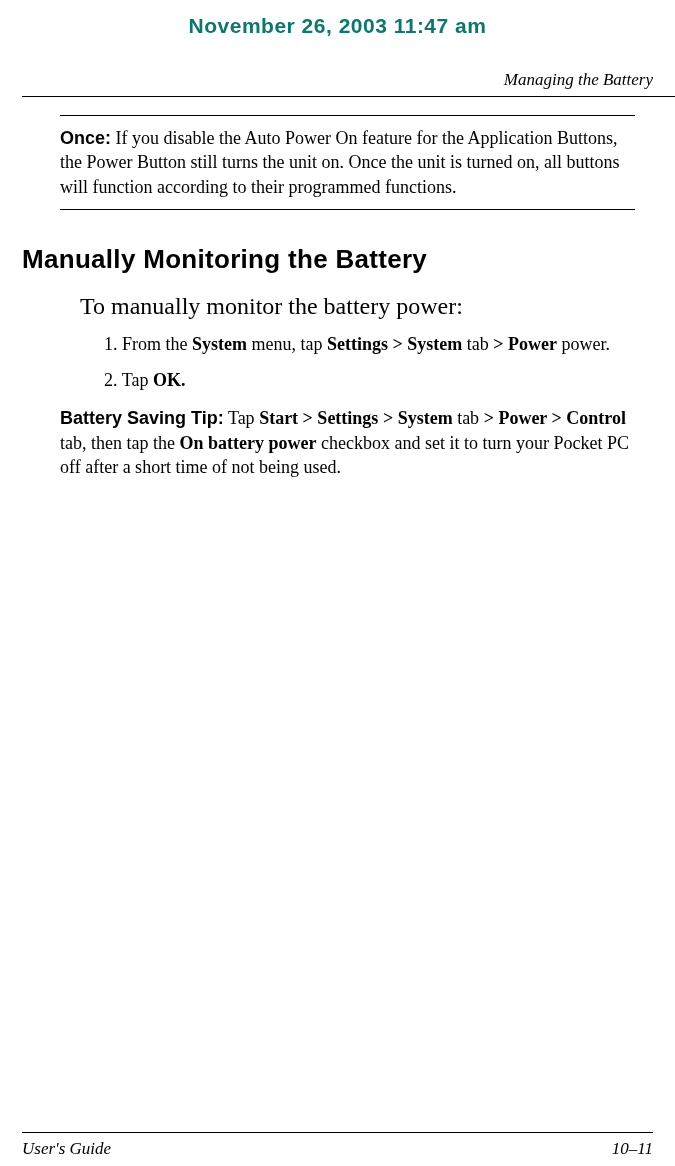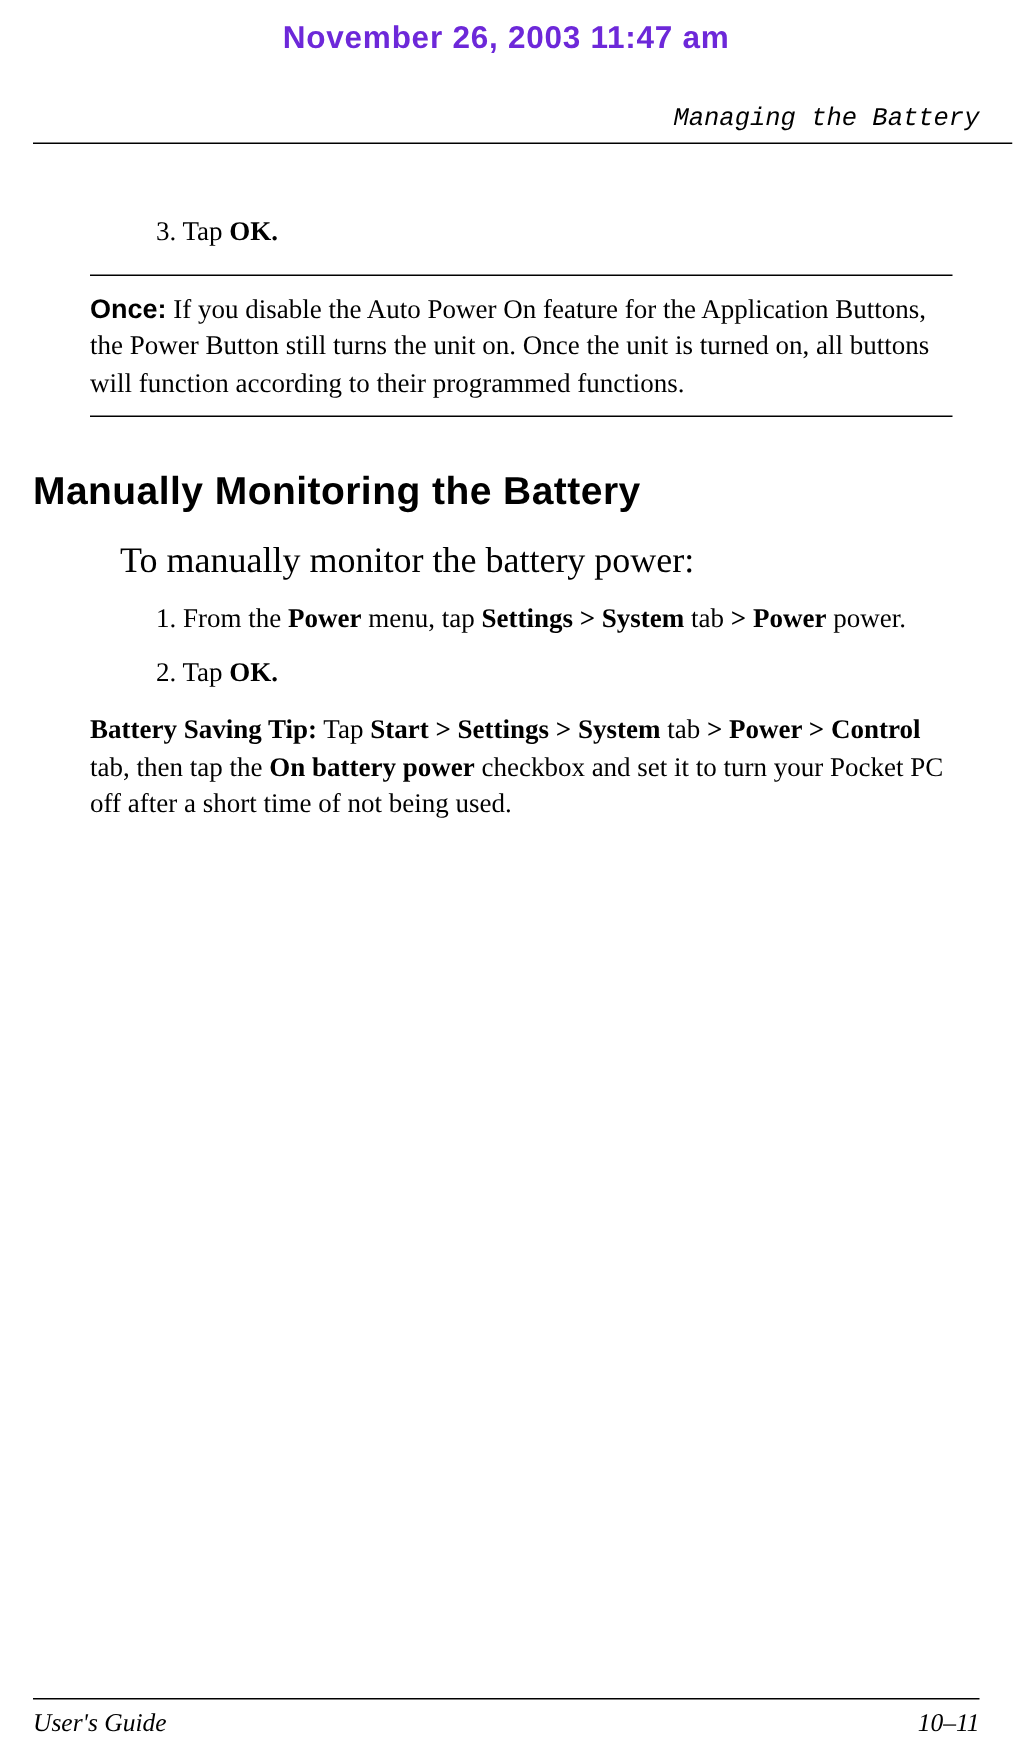--- a/index.html
+++ b/index.html
@@ -13,21 +13,21 @@
       background: #fff;
       font-family: Georgia, 'Times New Roman', serif;
       position: relative;
       color: #000;
     }
     .draft-header {
       text-align: center;
       font-family: Arial, Helvetica, sans-serif;
       font-weight: bold;
       font-size: 21px;
-      color: #6d28d9;
+      color: #0f766e;
       padding-top: 14px;
       letter-spacing: 0.5px;
     }
     .content {
       padding: 0 22px 0 22px;
     }
     .step {
       margin-top: 48px;
       margin-left: 82px;
       font-size: 18px;
@@ -72,21 +72,21 @@
       text-indent: -20px;
       padding-left: 20px;
     }
     .tip-block {
       margin: 14px 18px 0 38px;
       font-size: 18px;
       line-height: 1.35;
       font-family: Georgia, 'Times New Roman', serif;
     }
     .tip-label {
-      font-family: Liberation Serif, serif;
+      font-family: Liberation Sans, sans-serif;
       font-weight: bold;
     }
     .b {
       font-weight: bold;
     }
     .footer {
       position: absolute;
       bottom: 7px;
       left: 22px;
       right: 22px;
@@ -98,48 +98,44 @@
       font-size: 17px;
       font-family: Georgia, serif;
     }
     .running-head-wrap {
       border-bottom: 1px solid #000;
       margin: 32px 0 0 22px;
       padding: 0 22px 6px 0;
       text-align: right;
       font-style: italic;
       font-size: 17px;
-      font-family: Liberation Mono, monospace;
     }
   </style>
 </head>
 <body>
 
 <div class="draft-header">November 26, 2003 11:47 am</div>
 
 <div class="running-head-wrap">Managing the Battery</div>
 
 <div class="content">
 
-  <div class="step">
-    <span>3.</span><span> Tap </span><span class="b">OK.</span>
-  </div>
 
   <div class="note-rule-top"></div>
   <div class="note-block">
     <span class="note-label">Once:</span><span> If you disable the Auto Power On feature for the Application Buttons, the Power Button still turns the unit on. Once the unit is turned on, all buttons will function according to their programmed functions.</span>
   </div>
   <div class="note-rule-bottom"></div>
 
   <div class="section-heading">Manually Monitoring the Battery</div>
 
   <div class="intro">To manually monitor the battery power:</div>
 
   <div class="ol-step">
-    <span>1.</span><span> From the </span><span class="b">Power</span><span> menu, tap </span><span class="b">Settings &gt; System</span><span> tab </span><span class="b">&gt; Power</span><span> power.</span>
+    <span>1.</span><span> From the </span><span class="b">System</span><span> menu, tap </span><span class="b">Settings &gt; System</span><span> tab </span><span class="b">&gt; Power</span><span> power.</span>
   </div>
 
   <div class="ol-step">
     <span>2.</span><span> Tap </span><span class="b">OK.</span>
   </div>
 
   <div class="tip-block">
     <span class="tip-label">Battery Saving Tip:</span><span> Tap </span><span class="b">Start &gt; Settings &gt; System</span><span> tab </span><span class="b">&gt; Power &gt; Control</span><span> tab, then tap the </span><span class="b">On battery power</span><span> checkbox and set it to turn your Pocket PC off after a short time of not being used.</span>
   </div>
 

